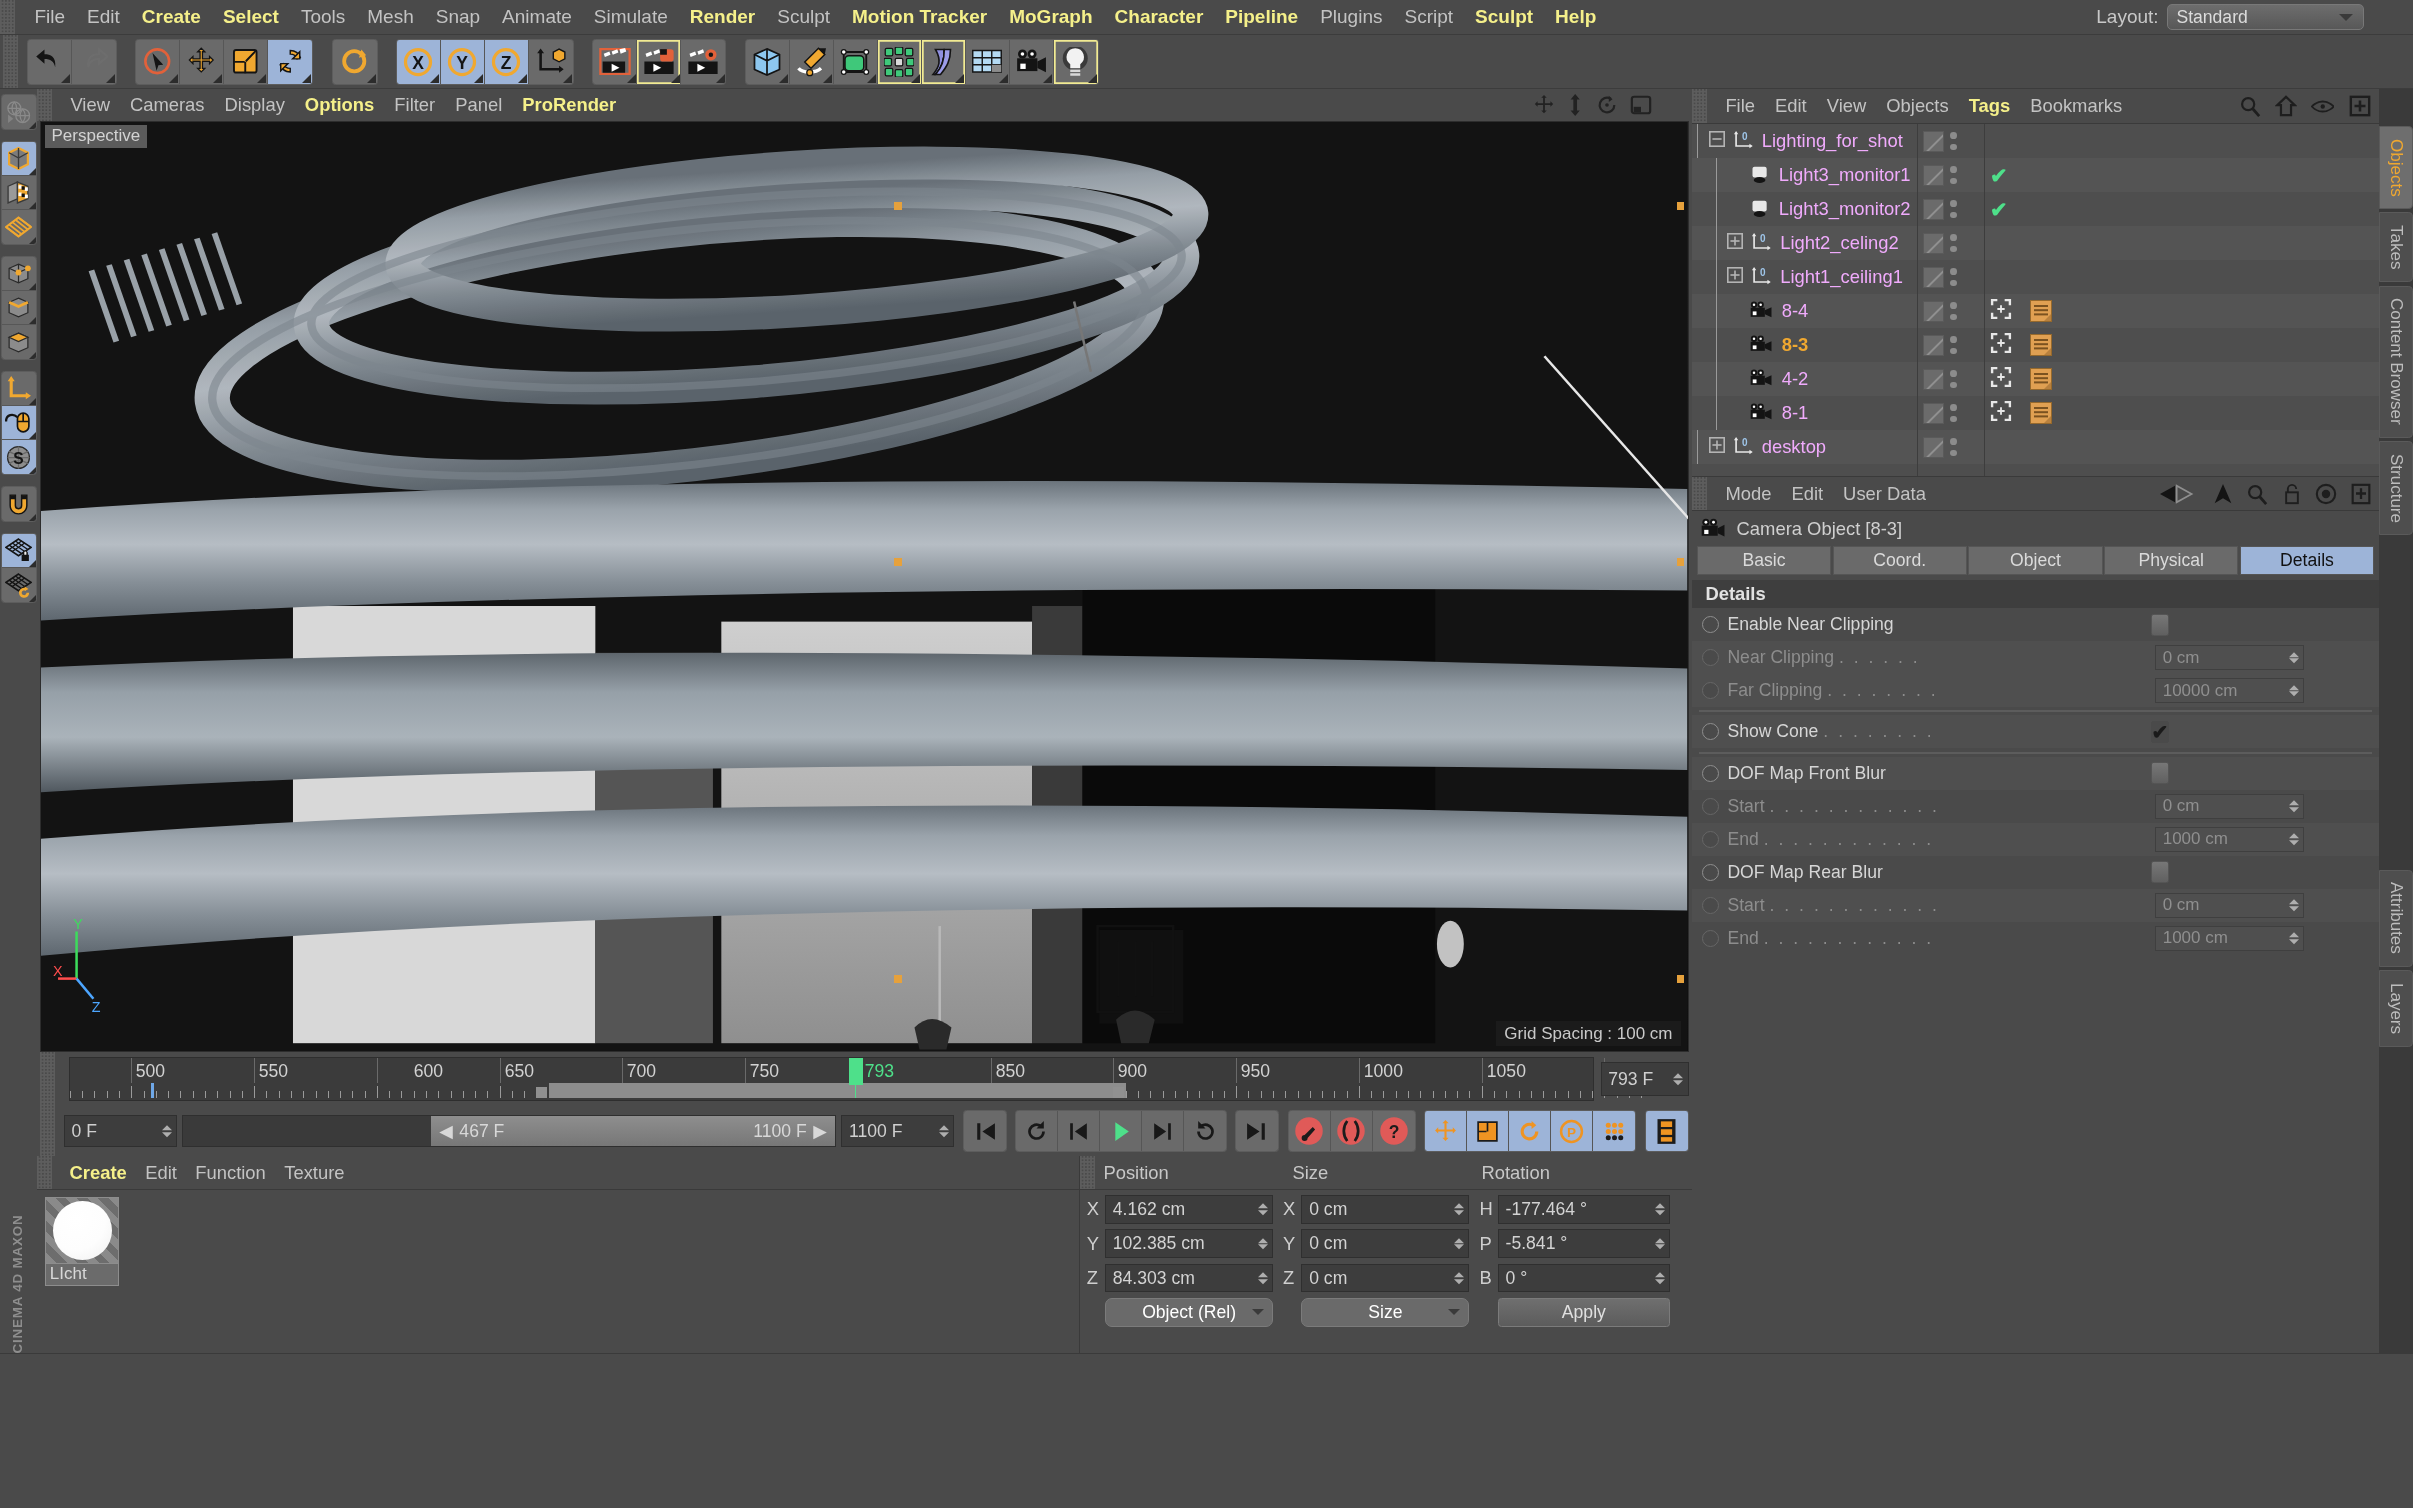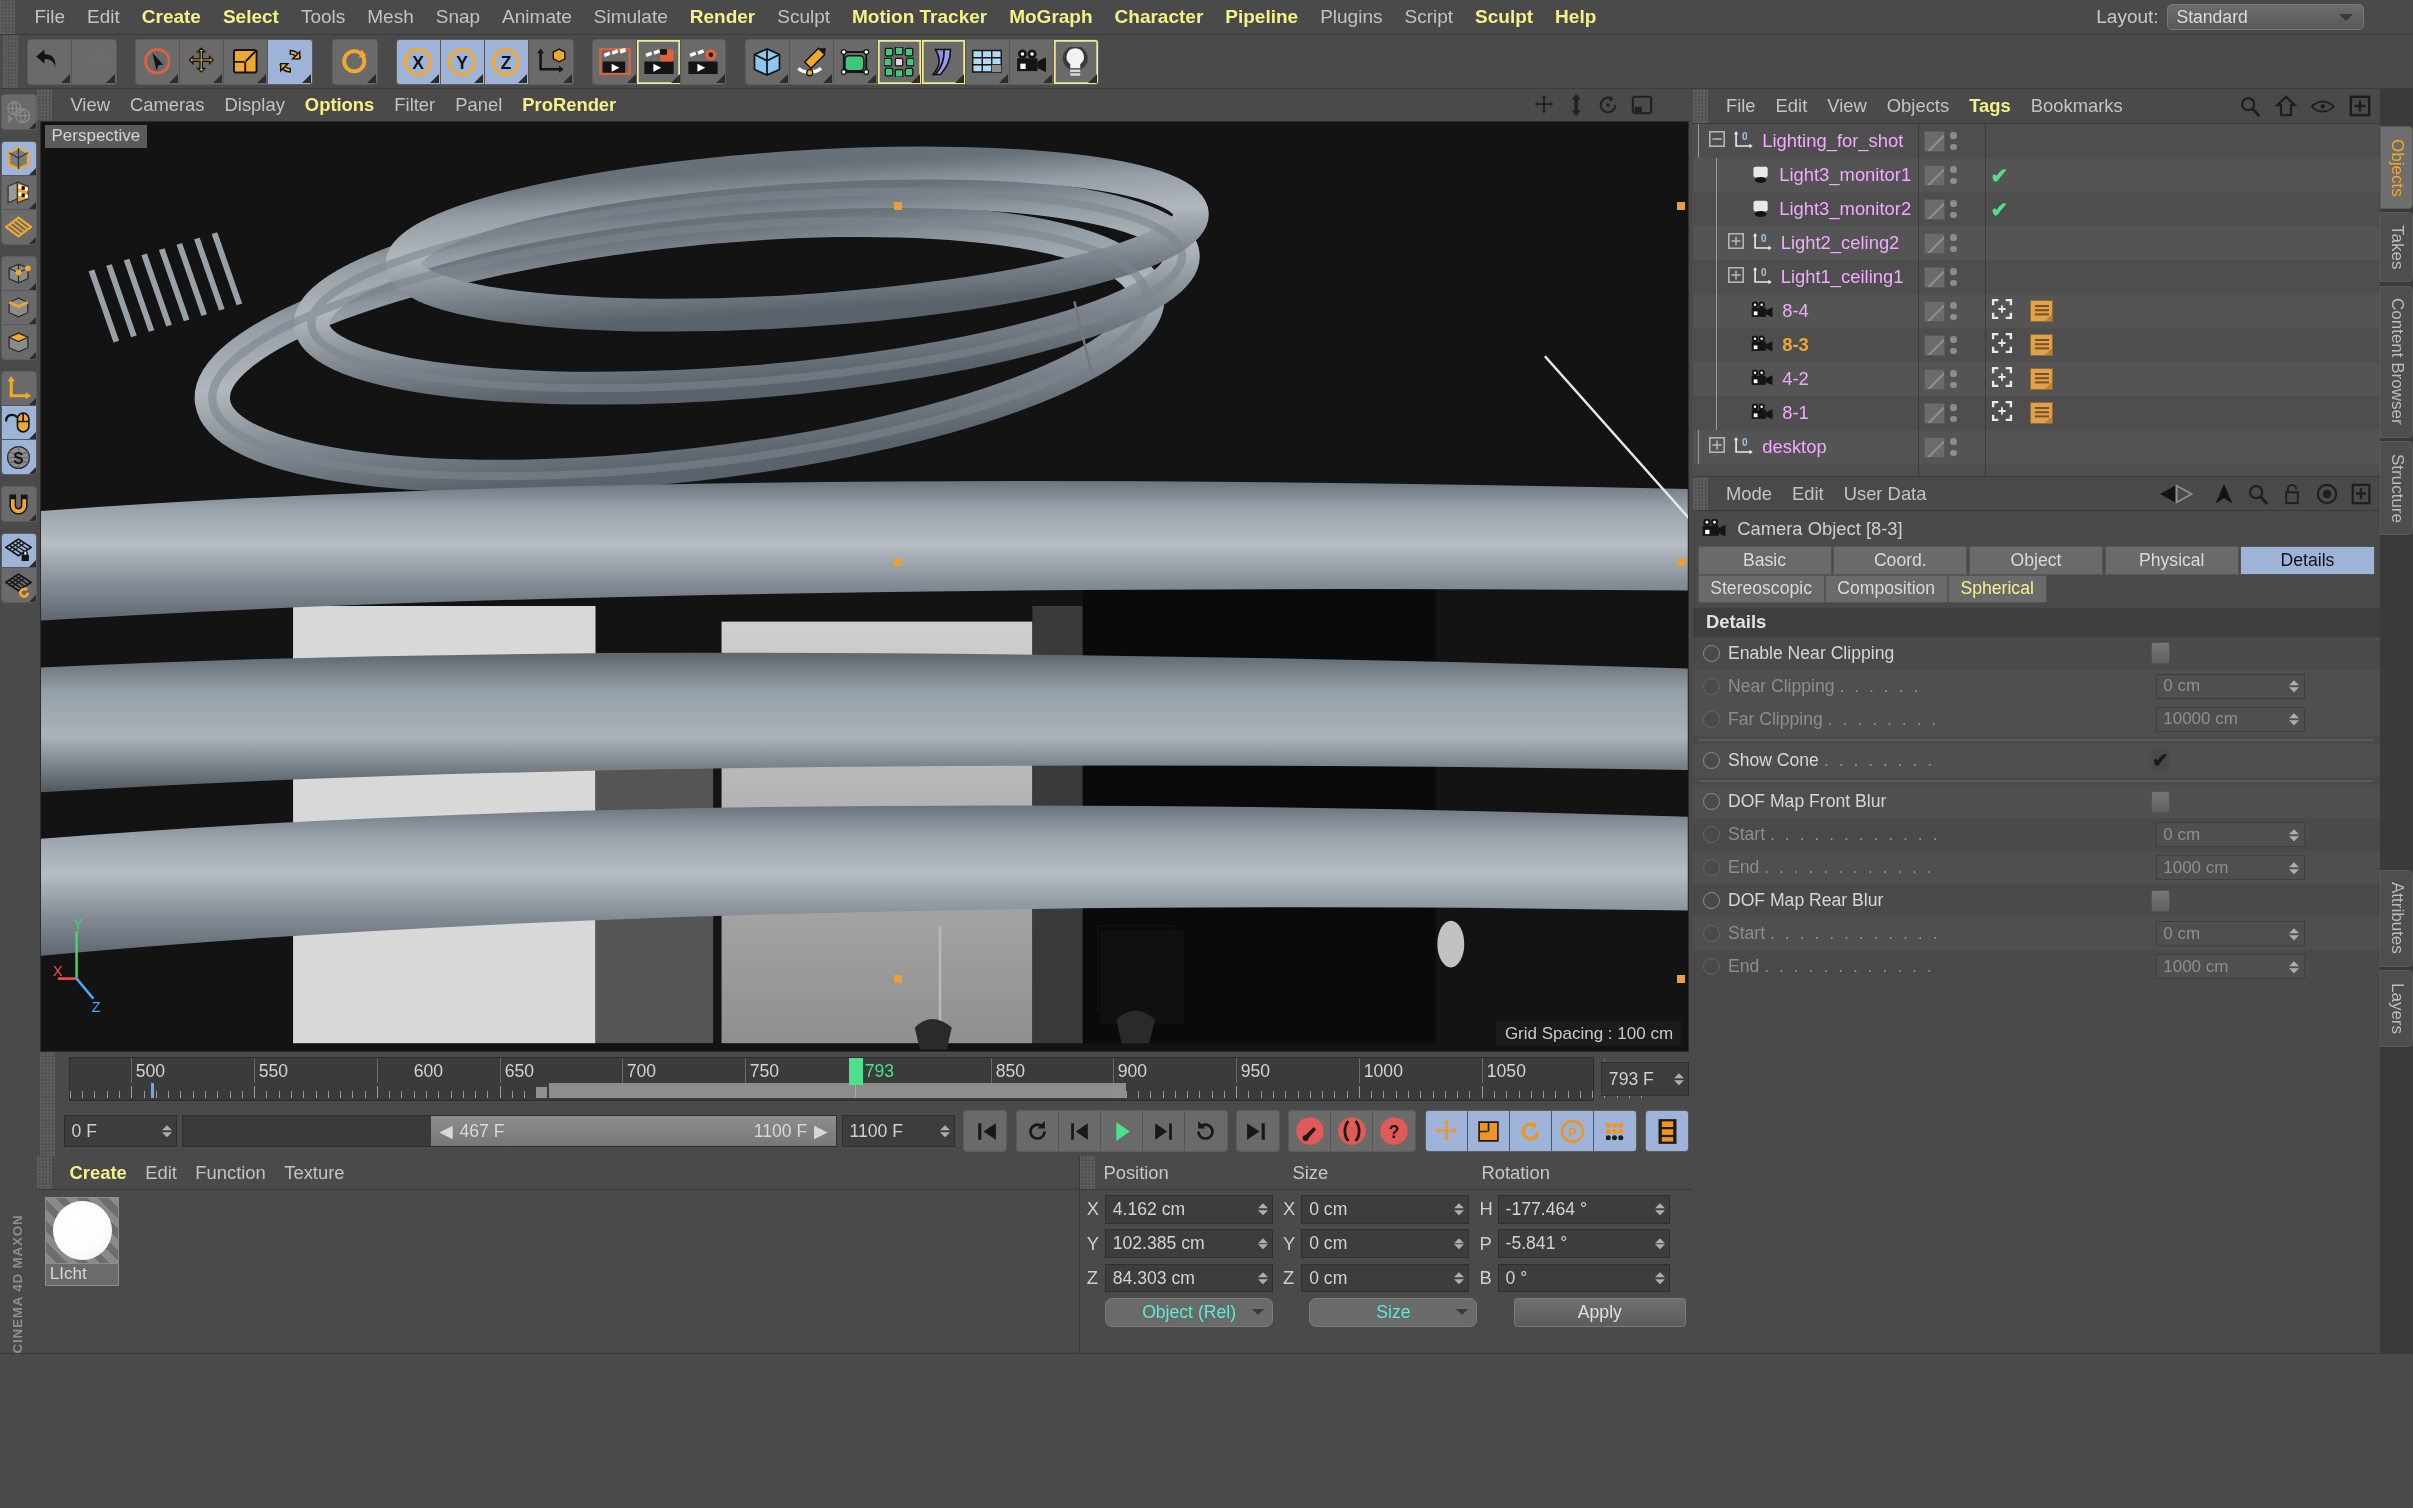--- a/index.html
+++ b/index.html
@@ -120,22 +120,22 @@
   #coord{flex:1;background:#4a4a4a;}
   #coordhead{height:34px;display:flex;align-items:center;border-bottom:0.8px solid #3a3a3a;}
   .chlbl{font-size:18.4px;color:#c7c7c7;}
   #coordgrid{padding:5px 6.7px 0 6.7px;}
   .crow{display:flex;align-items:center;margin-bottom:5.9px;}
   .caxis{width:18.4px;font-size:18.4px;color:#cfcfcf;text-align:left;}
   .cfield{height:28.5px;background:#3d3d3d;border:0.8px solid #2f2f2f;display:flex;
     align-items:center;padding:0 6.7px;color:#d3d3d3;font-size:17.6px;position:relative;margin-right:10px;}
   .cfield.pos{width:168px;} .cfield.siz{width:168px;} .cfield.rot{width:172px;}
   .cdrop{height:28.5px;background:#6a6a6a;border:0.8px solid #7b7b7b;border-radius:7px;
-    display:flex;align-items:center;justify-content:center;color:#5eead4;font-size:17.6px;
-    position:relative;margin-right:18px;}
+    display:flex;align-items:center;justify-content:center;color:#ffffff;font-size:17.6px;
+    position:relative;margin-right:10px;}
   .cdrop .cc{position:absolute;right:8.4px;width:0;height:0;
     border-left:6.7px solid transparent;border-right:6.7px solid transparent;border-top:6.7px solid #3a3a3a;}
   .cbtn{height:28.5px;background:linear-gradient(#6f6f6f,#5c5c5c);border:0.8px solid #7b7b7b;
     border-radius:3.4px;display:flex;align-items:center;justify-content:center;
     color:#e0e0e0;font-size:17.6px;}
 
   
   #right{width:687px;background:#4a4a4a;display:flex;flex-direction:column;flex:0 0 687px;}
   #omhead{height:35px;display:flex;align-items:center;background:#4a4a4a;position:relative;
     border-bottom:0.8px solid #3a3a3a;}
@@ -1489,25 +1489,20 @@
       <span>Camera Object [8-3]</span>
     </div>
 
     <div id="tabs1">
         <div class="atab">Basic</div>
         <div class="atab">Coord.</div>
         <div class="atab">Object</div>
         <div class="atab">Physical</div>
         <div class="atab sel">Details</div>
       </div>
-    <div id="tabs2">
-        <div class="atab">Stereoscopic</div>
-        <div class="atab">Composition</div>
-        <div class="atab yel">Spherical</div>
-      </div>
 
     <div id="detailsHdr">Details</div>
     <div id="propList" style="flex:1;overflow:hidden;">
         <div class="prow">
           <span class="radio"></span>
           <span class="plbl">Enable Near Clipping</span>
           <span style="flex: 1 1 0%;"></span>
           <span class="cbox" style="margin-right: 210px;"></span>
         </div>
         <div class="prow shade">

